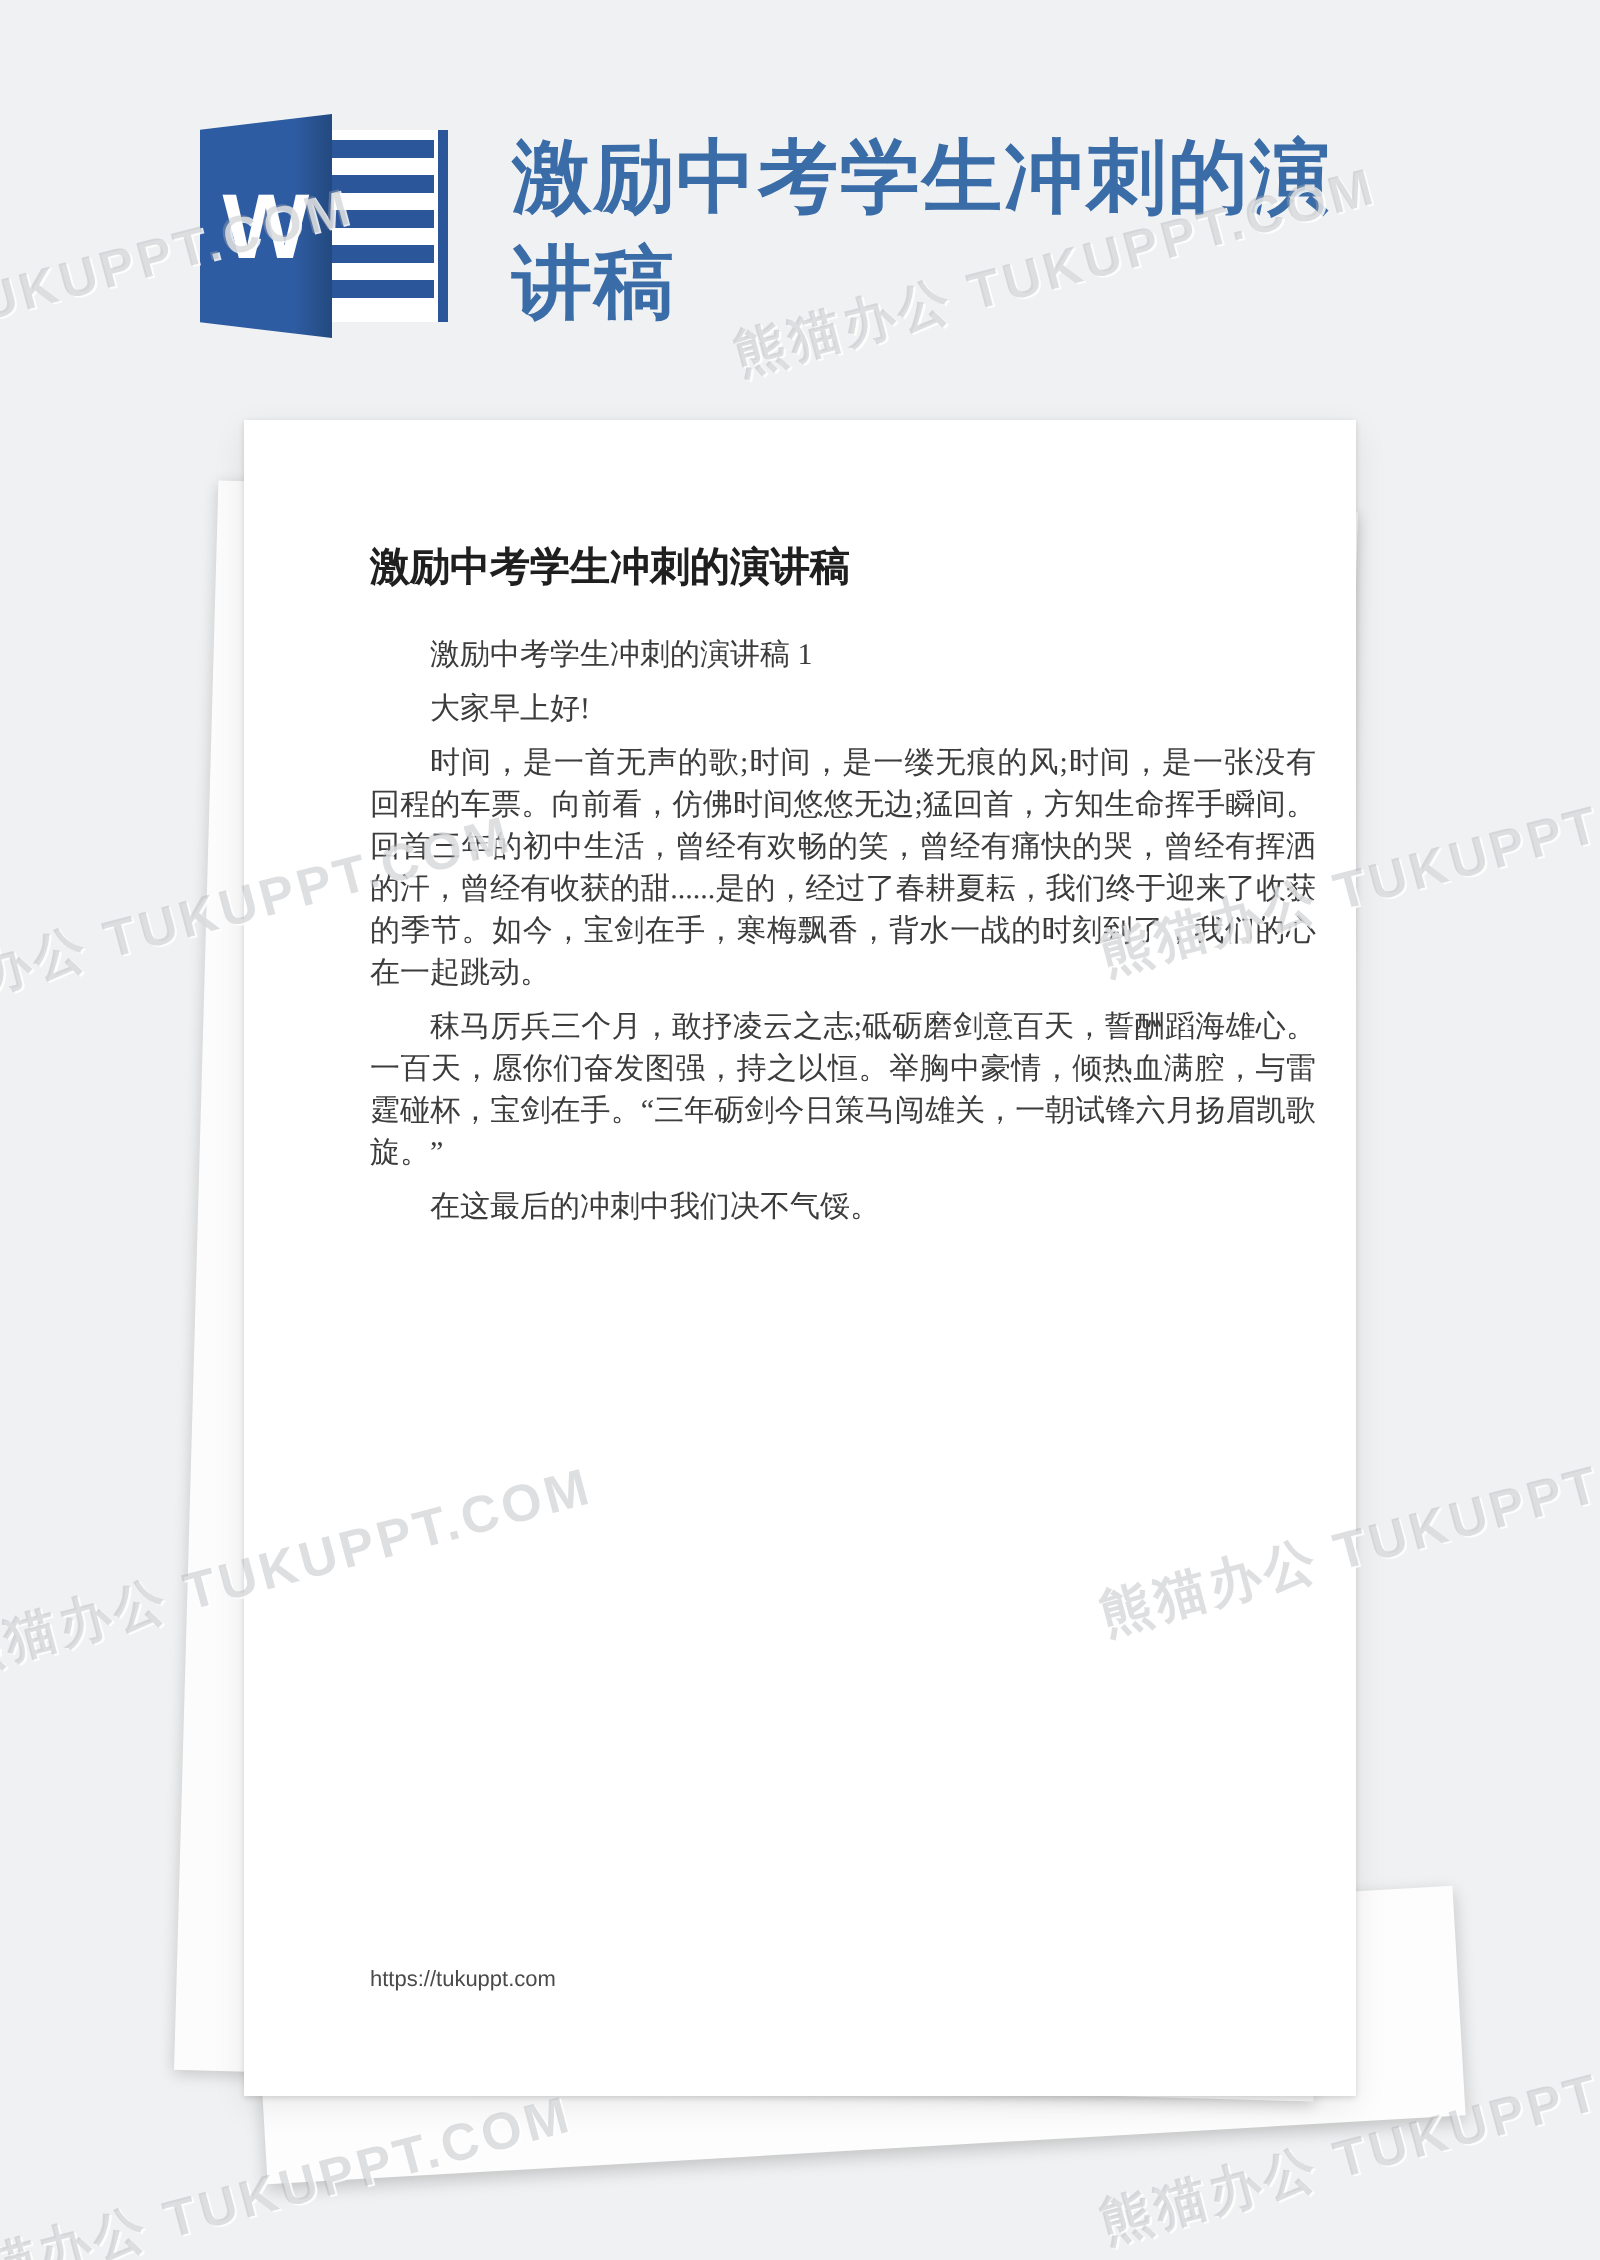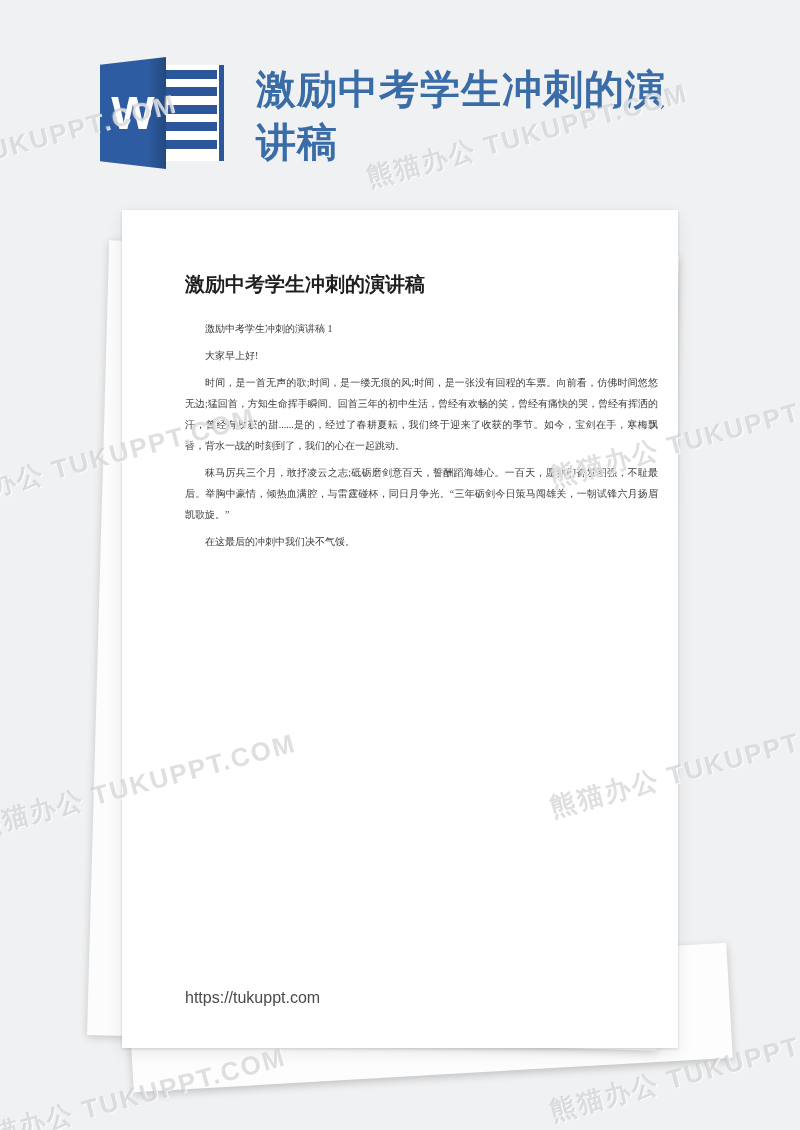--- a/index.html
+++ b/index.html
@@ -61,28 +61,28 @@
   }
 
   
   .doc-title {
     font-family:"Liberation Serif","DejaVu Serif",serif;
     font-size:20px; line-height:28px; font-weight:bold; color:#1f1f1f;
     margin-bottom:20px;
   }
   .doc-sub, .para {
     font-family:"Liberation Serif","DejaVu Serif",serif;
-    font-size:10px; line-height:21px; color:#3c3c3c;
+    font-size:15px; line-height:21px; color:#3c3c3c;
     text-indent:2em; text-align:justify;
     margin-bottom:6px;
   }
   .doc-footer {
-    position:absolute; left:63px; bottom:41px;
+    position:absolute; left:63px; bottom:52px;
     font-family:"Liberation Sans",sans-serif;
-    font-size:16px; color:#4a4a4a;
+    font-size:11px; color:#4a4a4a;
   }
 
   
   .wm {
     position:absolute; z-index:60; pointer-events:none;
     font-family:"Liberation Sans",sans-serif;
     font-size:26px; font-weight:bold; letter-spacing:2px; white-space:nowrap;
     color:rgba(168,171,177,0.38);
     text-shadow:1px 1px 0 rgba(255,255,255,0.85);
     transform:rotate(-15deg);
@@ -112,21 +112,21 @@
   </header>
 
   <div class="page page-behind-left"></div>
   <div class="page page-behind-bottom"></div>
 
   <main class="page page-main">
     <h2 class="doc-title">激励中考学生冲刺的演讲稿</h2>
     <p class="doc-sub">激励中考学生冲刺的演讲稿 1</p>
     <p class="para">大家早上好!</p>
     <p class="para">时间，是一首无声的歌;时间，是一缕无痕的风;时间，是一张没有回程的车票。向前看，仿佛时间悠悠无边;猛回首，方知生命挥手瞬间。回首三年的初中生活，曾经有欢畅的笑，曾经有痛快的哭，曾经有挥洒的汗，曾经有收获的甜......是的，经过了春耕夏耘，我们终于迎来了收获的季节。如今，宝剑在手，寒梅飘香，背水一战的时刻到了，我们的心在一起跳动。</p>
-    <p class="para">秣马厉兵三个月，敢抒凌云之志;砥砺磨剑意百天，誓酬蹈海雄心。一百天，愿你们奋发图强，不耻最后。举胸中豪情，倾热血满腔，与雷霆碰杯，同日月争光。“三年砺剑今日策马闯雄关，一朝试锋六月扬眉凯歌旋。”</p>
+    <p class="para">秣马厉兵三个月，敢抒凌云之志;砥砺磨剑意百天，誓酬蹈海雄心。一百天，愿你们奋发图强，持之以恒。举胸中豪情，倾热血满腔，与雷霆碰杯，宝剑在手。“三年砺剑今日策马闯雄关，一朝试锋六月扬眉凯歌旋。”</p>
     <p class="para">在这最后的冲刺中我们决不气馁。</p>
 
     <div class="doc-footer">https://tukuppt.com</div>
   </main>
 
   <span class="wm wm1">熊猫办公 TUKUPPT.COM</span>
   <span class="wm wm2">熊猫办公 TUKUPPT.COM</span>
   <span class="wm wm3">熊猫办公 TUKUPPT.COM</span>
   <span class="wm wm4">熊猫办公 TUKUPPT.COM</span>
   <span class="wm wm5">熊猫办公 TUKUPPT.COM</span>

